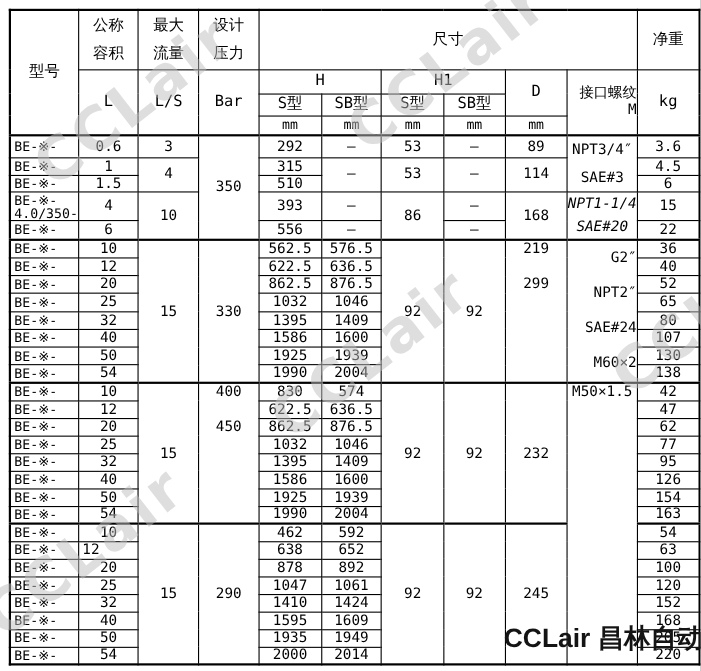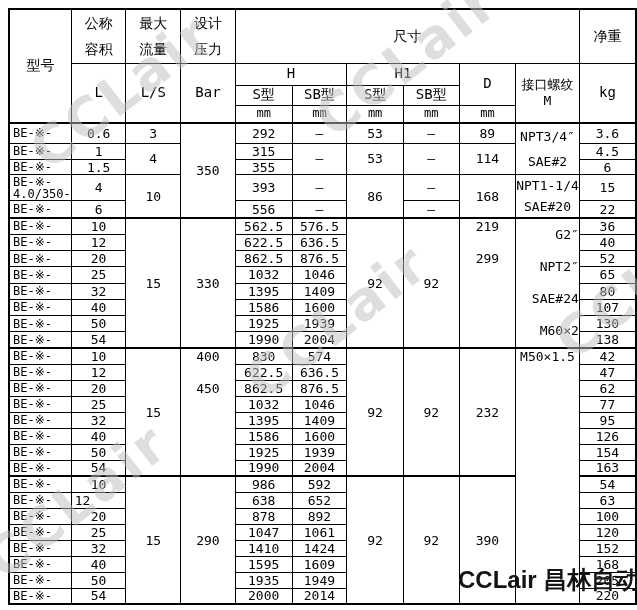--- a/index.html
+++ b/index.html
@@ -5,30 +5,30 @@
   html,body{margin:0;padding:0;background:#9a9a9a;}
   .page{position:relative;width:637px;height:610px;background:#ffffff;overflow:hidden;
         font-family:"DejaVu Sans Mono","DejaVu Sans",monospace;color:#000;}
   table{position:absolute;left:8px;top:8px;border-collapse:collapse;table-layout:fixed;
         border:2px solid #000;background:transparent;z-index:1;}
   th,td{border:1px solid #000;padding:0;text-align:center;vertical-align:middle;
         overflow:hidden;white-space:nowrap;}
   thead th{font-weight:normal;font-size:14px;line-height:1.1;}
   tr.h1{height:54px;} tr.h2{height:22px;} tr.h3{height:20px;} tr.h4{height:18px;}
   tr.h1 th div{line-height:26px;}
-  th.thread-h{font-size:13px;} th.thread-h div{line-height:16px;}
+  th.thread-h{font-size:13px;text-align:right;} th.thread-h div{line-height:16px;}
   th.mm{font-size:12px;margin-left:40px;}
   .ul{}
   tbody tr{height:16px;}
   tbody td{font-size:13px;line-height:1;}
   td.model{text-align:left;padding-left:3px;font-size:12px;line-height:12px;margin-left:28px;}
   td.al{text-align:left;padding-left:3px;}
   td.vtop{vertical-align:top;}
   .lh1 div{line-height:16px;} .lh2 div{line-height:32px;text-align:right;}
-  .lhA div{line-height:25px;} .lhB div{line-height:21px;}
+  .lhA div{line-height:25px;} .lhB div{line-height:21px;font-style:italic;}
   tbody tr:first-child td{border-top:2px solid #000;}
   tr.bs td{border-top:2px solid #000;}
   .wm{position:absolute;z-index:2;color:#bfbfbf;opacity:.5;pointer-events:none;
       font-family:"DejaVu Sans",sans-serif;font-weight:bold;font-size:54px;
       letter-spacing:3px;transform:rotate(-38deg);white-space:nowrap;}
   .brand{position:absolute;left:458px;top:564px;z-index:3;white-space:nowrap;
       font-family:"Liberation Sans","DejaVu Sans",sans-serif;font-size:24px;
       font-weight:600;color:#141414;}
 </style>
 </head>
@@ -101,39 +101,39 @@
           <td>0.6</td>
           <td>3</td>
           <td rowspan="5">350</td>
           <td>292</td>
           <td>–</td>
           <td>53</td>
           <td>–</td>
           <td>89</td>
           <td rowspan="3" class="lhA">
             <div>NPT3/4″</div>
-            <div>SAE#2</div>
+            <div>SAE#3</div>
           </td>
           <td>3.6</td>
         </tr>
         <tr style="height: 16px;">
           <td class="model">BE-※-</td>
           <td>1</td>
           <td rowspan="2">4</td>
           <td>315</td>
           <td rowspan="2">–</td>
           <td rowspan="2">53</td>
           <td rowspan="2">–</td>
           <td rowspan="2">114</td>
           <td>4.5</td>
         </tr>
         <tr style="height: 15px;">
           <td class="model">BE-※-</td>
           <td>1.5</td>
-          <td>355</td>
+          <td>510</td>
           <td>6</td>
         </tr>
         <tr style="height: 26px;">
           <td class="model">
             <div>BE-※-</div>
             <div>4.0/350-</div>
           </td>
           <td>4</td>
           <td rowspan="2">10</td>
           <td>393</td>
@@ -292,25 +292,25 @@
           <td>54</td>
           <td>1990</td>
           <td>2004</td>
           <td>163</td>
         </tr>
         <tr class="bs">
           <td class="model">BE-※-</td>
           <td>10</td>
           <td rowspan="8">15</td>
           <td rowspan="8">290</td>
-          <td>986</td>
+          <td>462</td>
           <td>592</td>
           <td rowspan="8">92</td>
           <td rowspan="8">92</td>
-          <td rowspan="8">390</td>
+          <td rowspan="8">245</td>
           <td>54</td>
         </tr>
         <tr>
           <td class="model">BE-※-</td>
           <td class="al">12</td>
           <td>638</td>
           <td>652</td>
           <td>63</td>
         </tr>
         <tr>

